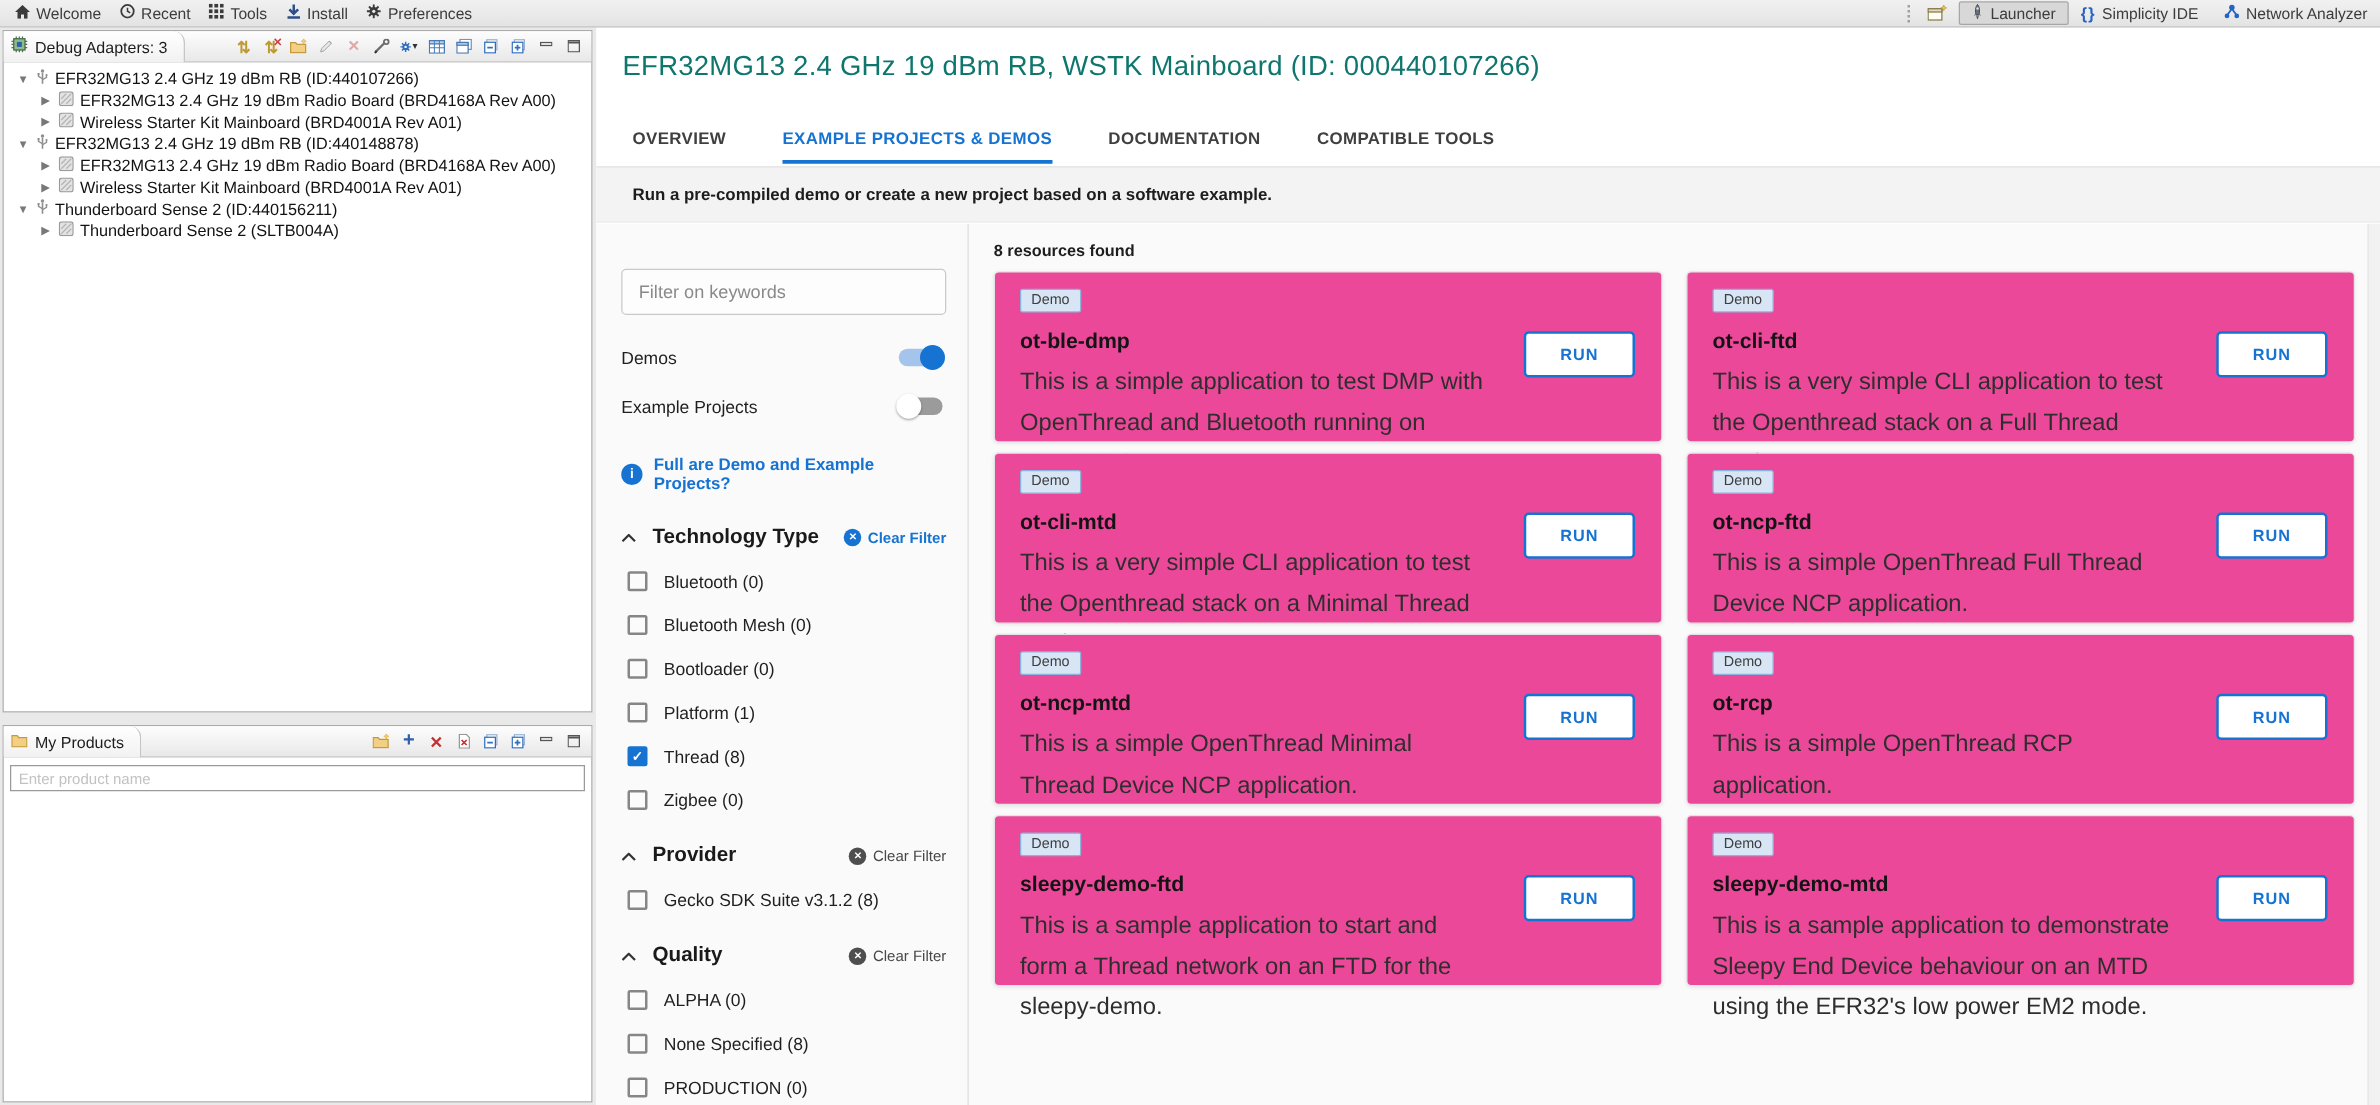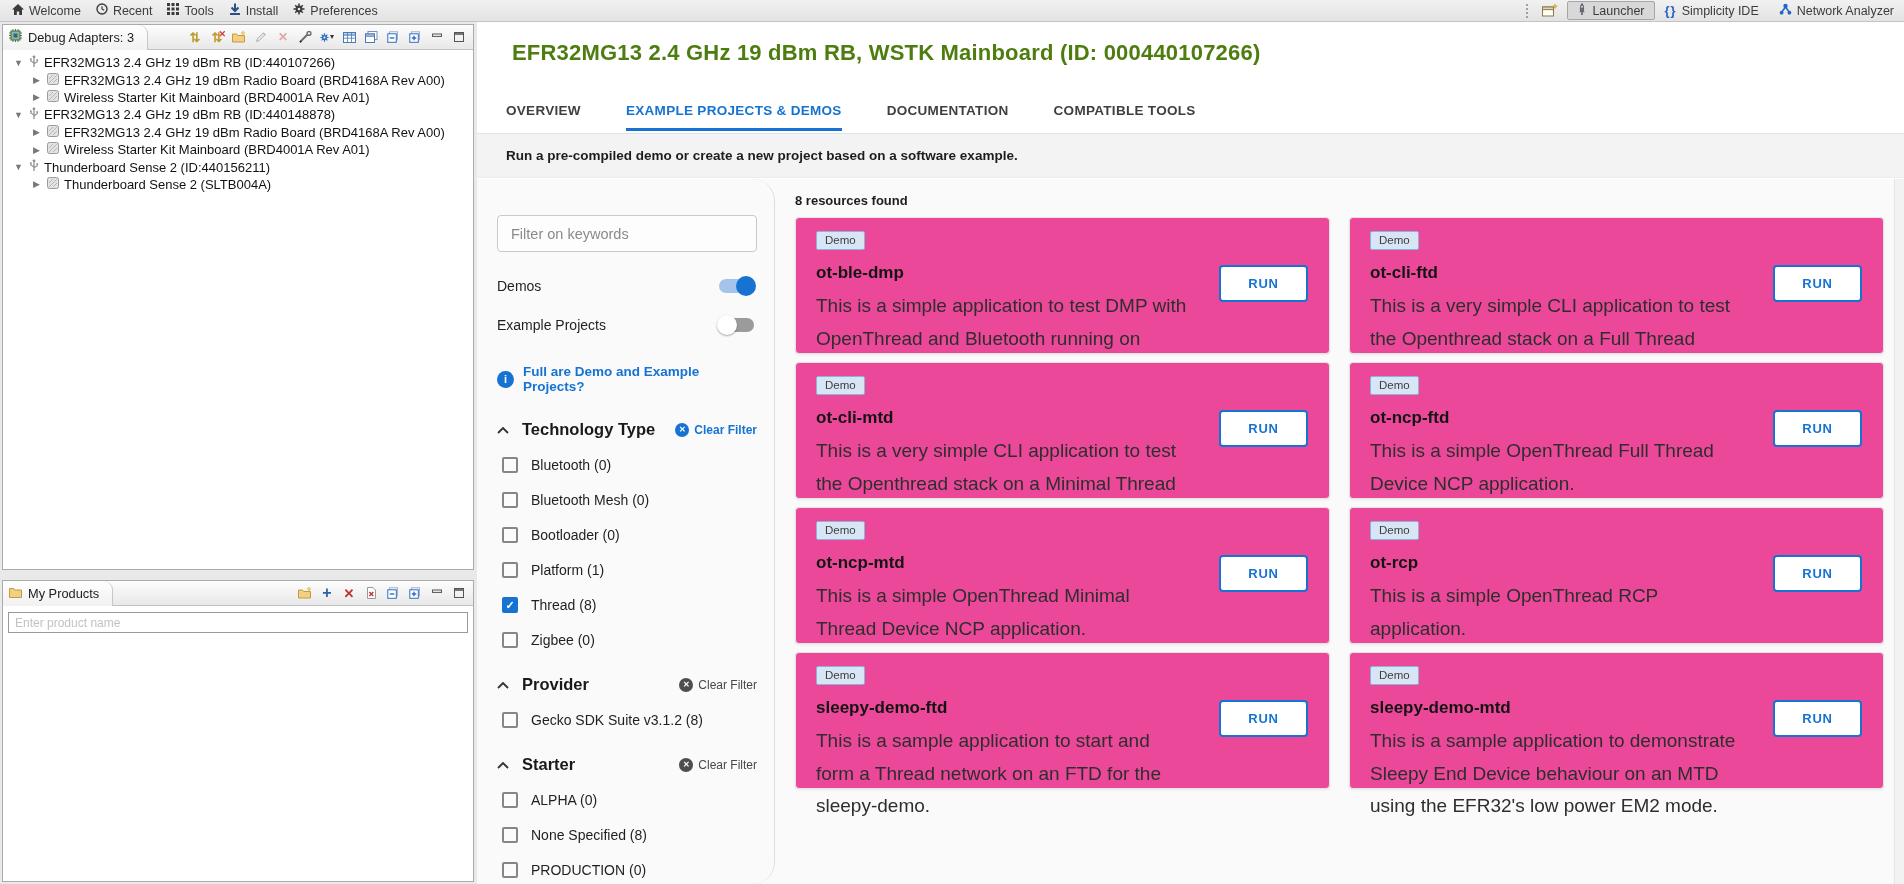--- a/index.html
+++ b/index.html
@@ -49,33 +49,33 @@
   .exp.open::before { content:"▼"; }
   .exp.closed::before { content:"▶"; }
   .tlabel { font-size:13px; color:#121212; }
 
   .product-input { margin:6px 5px; width:460px; height:21px; border:1px solid #9a9a9a; padding:0 6px;
     font-size:12px; font-family:inherit; color:#333; background:#fff; }
   .product-input::placeholder { color:#c2c2c2; }
 
   
   .main { position:absolute; left:477px; top:22px; right:0; bottom:0; background:#fff; overflow:hidden; }
-  .main-title { position:absolute; top:18px; left:35px; font-size:22px; font-weight:700; color:#4d7c0f;
+  .main-title { position:absolute; top:18px; left:21px; font-size:22px; font-weight:400; color:#0f766e;
     letter-spacing:0.2px; white-space:nowrap; }
   .tabs { position:absolute; top:81px; left:29px; display:flex; gap:45px; }
   .tab { font-size:13.5px; font-weight:700; color:#3f3f3f; letter-spacing:0.3px; padding-bottom:10px;
     border-bottom:3px solid transparent; white-space:nowrap; }
   .tab.active { color:#1673d2; border-bottom-color:#1673d2; }
   .banner { position:absolute; top:111px; left:0; right:0; height:45px; background:#f3f3f3;
     border-top:1px solid #e2e2e2; border-bottom:1px solid #ececec; display:flex; align-items:center;
     padding-left:29px; font-size:13.5px; font-weight:700; color:#1d1d1d; }
   .content { position:absolute; top:157px; left:0; right:0; bottom:0; background:#fafafa; display:flex; }
 
   
-  .filter-col { width:298px; min-width:298px; border-right:1px solid #dedede; padding:36px 17px 0 20px;border-radius:22px; }
+  .filter-col { width:298px; min-width:298px; border-right:1px solid #dedede; padding:36px 17px 0 20px; }
   .keyword-input { width:100%; height:37px; border:1px solid #c9c9c9; border-radius:4px; background:#fdfdfd;
     font-size:14.5px; font-family:inherit; padding:0 13px; color:#333; }
   .keyword-input::placeholder { color:#8a8a8a; }
   .toggle-row { display:flex; align-items:center; justify-content:space-between; margin-top:26px;
     font-size:14px; color:#1f1f1f; }
   .toggle-row.second { margin-top:23px; }
   .toggle { position:relative; width:35px; height:14px; border-radius:7px; margin-right:3px; }
   .toggle.on { background:#a4c4ec; }
   .toggle.off { background:#9b9b9b; }
   .knob { position:absolute; width:20px; height:20px; border-radius:50%; top:-3px; }
@@ -519,21 +519,21 @@
       <label class="check-row">
           <span class="checkbox"></span>
           <span>Gecko SDK Suite v3.1.2 (8)</span>
         </label>
 
       
       <div class="section-header">
         <span><svg width="12" height="7" viewBox="0 0 12 7">
               <path d="M1 6 6 1 11 6" stroke="#333" stroke-width="1.8" fill="none"></path>
             </svg></span>
-        <span class="sec-title">Starter</span>
+        <span class="sec-title">Quality</span>
         <span class="clear-filter gray">
             <span class="cf-icon gray">✕</span>
             <span>Clear Filter</span>
           </span>
       </div>
       <label class="check-row">
           <span class="checkbox"></span>
           <span>ALPHA (0)</span>
         </label>
       <label class="check-row">

